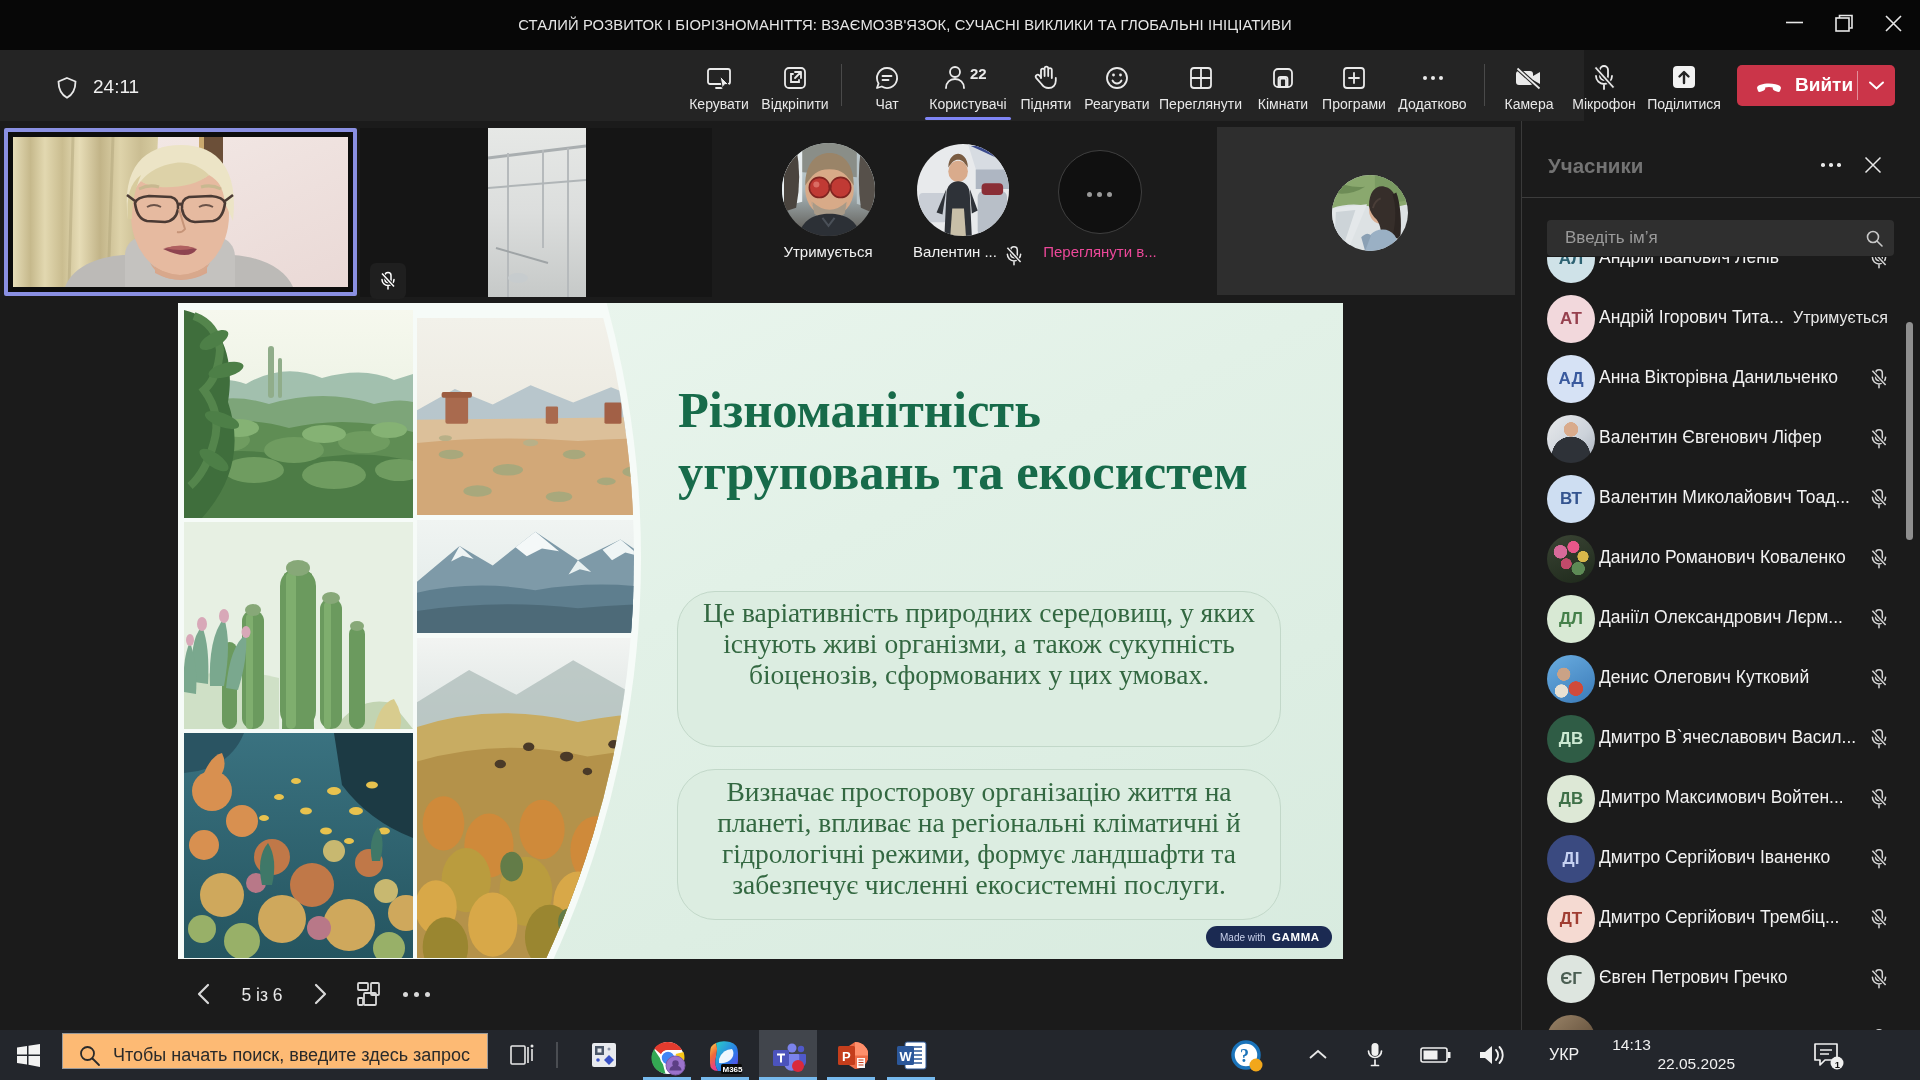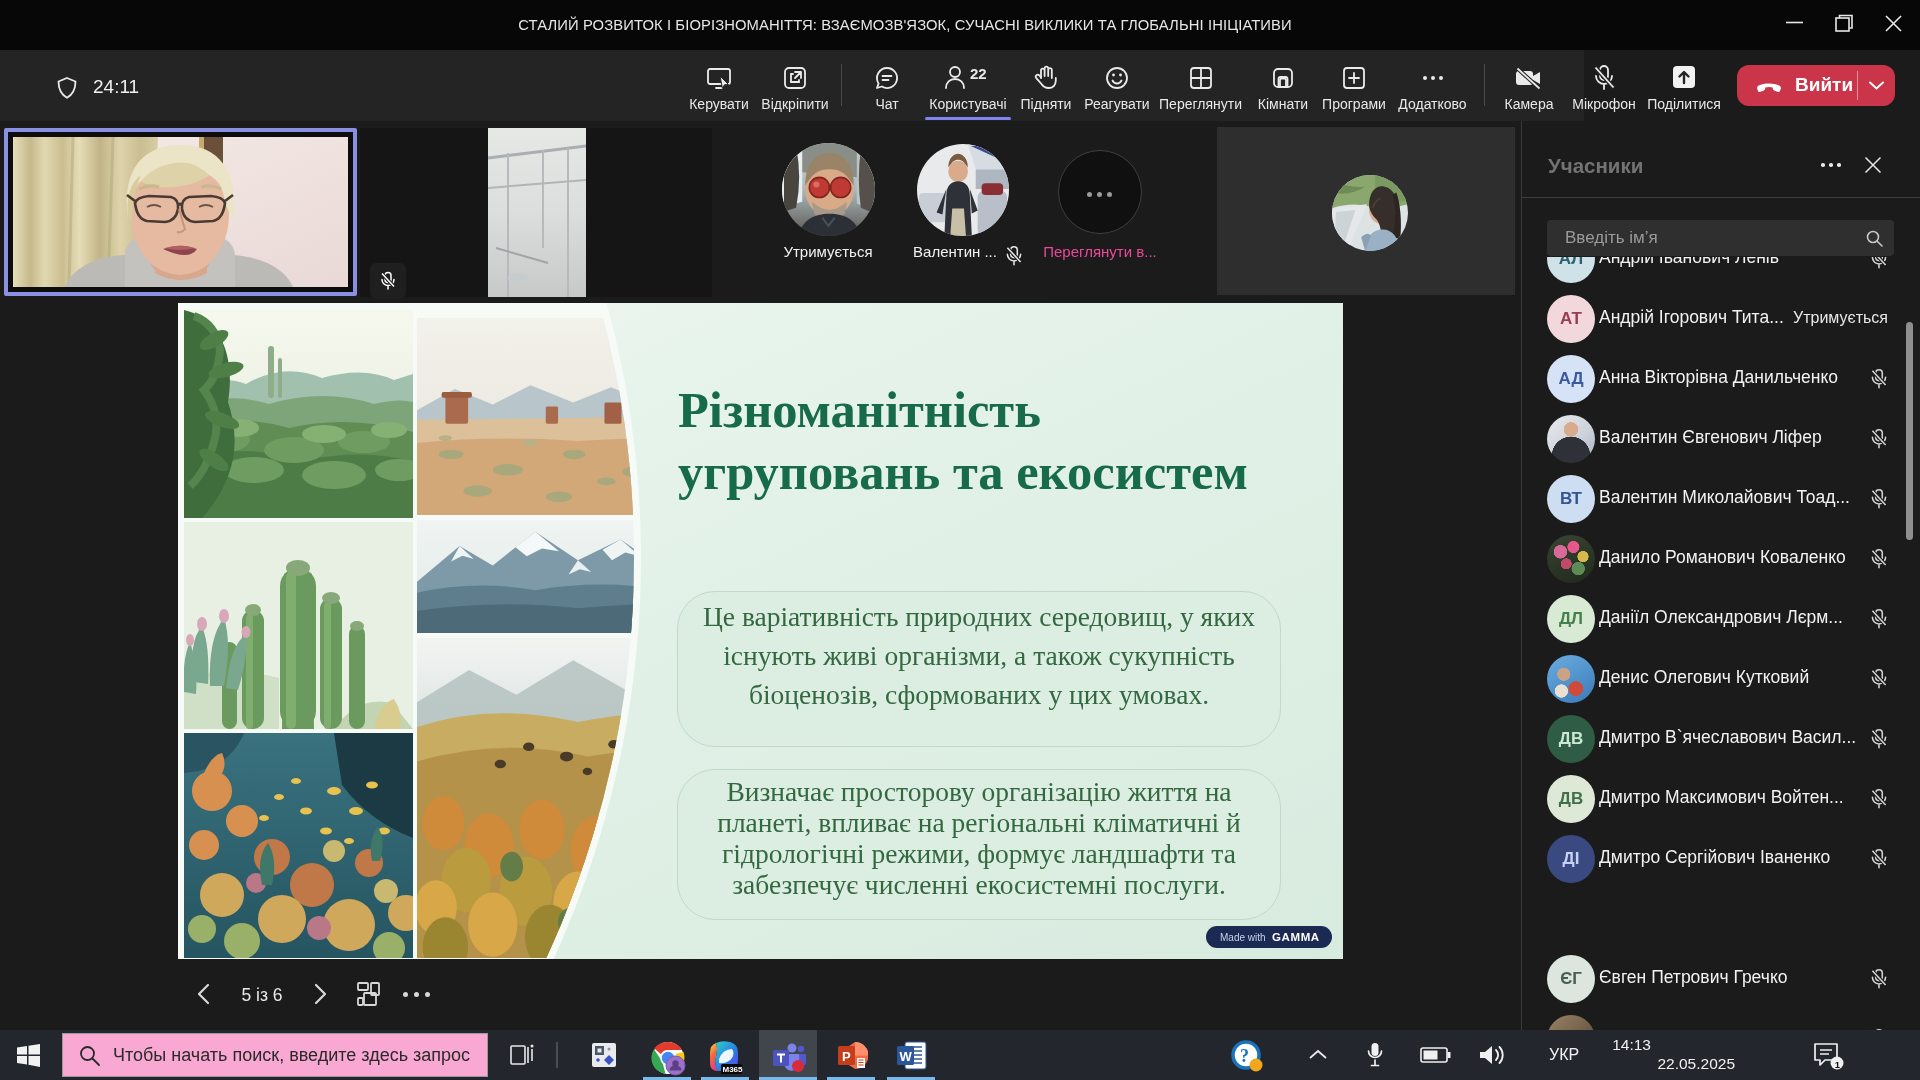--- a/index.html
+++ b/index.html
@@ -214,21 +214,21 @@
     </div>
 
     <div class="titem" style="left:1642px;width:84px;">
       <svg class="ic" width="30" height="30" viewBox="0 0 30 30">
         <rect x="4" y="3" width="22" height="22" rx="4" fill="#f2f2f2"></rect>
         <path d="M15 20 v-10 M10.5 13.5 L15 9 l4.5 4.5" fill="none" stroke="#242424" stroke-width="2.4" stroke-linecap="round" stroke-linejoin="round"></path>
       </svg>
       <div class="lb">Поділитися</div>
     </div>
 
-    <div class="abs" style="left:1737px;top:15px;width:158px;height:41px;background:#cb3549;border-radius:12px;">
+    <div class="abs" style="left:1737px;top:15px;width:158px;height:41px;background:#cb3549;border-radius:5px;">
       <svg class="abs" style="left:17px;top:12px" width="30" height="16" viewBox="0 0 30 16">
         <path d="M3 11 C3 5 27 5 27 11 L26 14 C25.4 15.4 24 15 22 14.2 L20.2 13.4 C19 13 18.6 12 18.8 10.6 C16.4 9.8 13.6 9.8 11.2 10.6 C11.4 12 11 13 9.8 13.4 L8 14.2 C6 15 4.6 15.4 4 14 Z" fill="#fff"></path>
       </svg>
       <div class="abs" style="left:58px;top:9px;font-size:19px;font-weight:bold;color:#fff;">Вийти</div>
       <div class="abs" style="left:120px;top:6px;width:1px;height:29px;background:rgba(255,255,255,0.45);"></div>
       <svg class="abs" style="left:131px;top:15px" width="17" height="11" viewBox="0 0 17 11">
         <path d="M2 2.5 L8.5 8.5 L15 2.5" fill="none" stroke="#fff" stroke-width="2" stroke-linecap="round"></path>
       </svg>
     </div>
   </div>
@@ -688,21 +688,21 @@
             <circle cx="100" cy="185" r="12"></circle>
             <circle cx="222" cy="180" r="10"></circle>
             <circle cx="160" cy="230" r="11"></circle>
           </g>
       </svg>
     </div>
 
     <div class="abs" style="left:500px;top:76px;width:620px;font-family:'Liberation Serif',serif;font-weight:bold;font-size:50.5px;line-height:62px;color:#176b4a;">Різноманітність<br>угруповань та екосистем</div>
 
     <div class="abs" style="left:499px;top:288px;width:604px;height:156px;background:#dcede1;border:1.5px solid #c2d8c9;border-radius:38px;">
-      <div class="abs" style="left:10px;right:10px;top:5px;text-align:center;font-family:'Liberation Serif',serif;font-size:27.5px;line-height:39px;color:#336841;">Це варіативність природних середовищ, у яких існують живі організми, а також сукупність біоценозів, сформованих у цих умовах.</div>
+      <div class="abs" style="left:10px;right:10px;top:5px;text-align:center;font-family:'Liberation Serif',serif;font-size:27.5px;line-height:31px;color:#336841;">Це варіативність природних середовищ, у яких існують живі організми, а також сукупність біоценозів, сформованих у цих умовах.</div>
     </div>
 
     <div class="abs" style="left:499px;top:466px;width:604px;height:151px;background:#dcede1;border:1.5px solid #c2d8c9;border-radius:38px;">
       <div class="abs" style="left:10px;right:10px;top:6px;text-align:center;font-family:'Liberation Serif',serif;font-size:27.5px;line-height:31px;color:#336841;">Визначає просторову організацію життя на<br>планеті, впливає на регіональні кліматичні й<br>гідрологічні режими, формує ландшафти та<br>забезпечує численні екосистемні послуги.</div>
     </div>
 
     <div class="abs" style="left:1028px;top:623px;width:126px;height:22px;background:#1b2a52;border-radius:11px;">
       <div class="abs" style="left:14px;top:6px;font-size:10px;color:#c8d0ea;">Made with</div>
       <div class="abs" style="left:66px;top:4.5px;font-size:11.5px;font-weight:bold;color:#fff;letter-spacing:0.6px;">GAMMA</div>
     </div>
@@ -817,20 +817,32 @@
             <rect x="7" y="1.5" width="6" height="10" rx="3"></rect>
             <path d="M4 8.5 a6 6 0 0 0 12 0 M10 14.5 v3.5" stroke-linecap="round"></path>
           </g>
           <path d="M3.2 1.8 L16.8 16.2" stroke="#1b1b1b" stroke-width="3.2"></path>
           <path d="M4 2.5 L16 15.5" stroke="#d4d4d4" stroke-width="1.4"></path>
         </svg>
       </div>
     <div class="prow" style="top:708px;">
         <span class="pav" style="background:#3a4a80;color:#c6d2f2;">ДІ</span>
         <span class="pname">Дмитро Сергійович Іваненко</span>
+        <svg class="pmic" width="22" height="22" viewBox="0 0 20 20">
+          <g fill="none" stroke="#d4d4d4" stroke-width="1.4">
+            <rect x="7" y="1.5" width="6" height="10" rx="3"></rect>
+            <path d="M4 8.5 a6 6 0 0 0 12 0 M10 14.5 v3.5" stroke-linecap="round"></path>
+          </g>
+          <path d="M3.2 1.8 L16.8 16.2" stroke="#1b1b1b" stroke-width="3.2"></path>
+          <path d="M4 2.5 L16 15.5" stroke="#d4d4d4" stroke-width="1.4"></path>
+        </svg>
+      </div>
+    <div class="prow" style="top:768px;">
+        <span class="pav" style="background:#f5dad2;color:#a03d32;">ДТ</span>
+        <span class="pname">Дмитро Сергійович Трембіц...</span>
         <svg class="pmic" width="22" height="22" viewBox="0 0 20 20">
           <g fill="none" stroke="#d4d4d4" stroke-width="1.4">
             <rect x="7" y="1.5" width="6" height="10" rx="3"></rect>
             <path d="M4 8.5 a6 6 0 0 0 12 0 M10 14.5 v3.5" stroke-linecap="round"></path>
           </g>
           <path d="M3.2 1.8 L16.8 16.2" stroke="#1b1b1b" stroke-width="3.2"></path>
           <path d="M4 2.5 L16 15.5" stroke="#d4d4d4" stroke-width="1.4"></path>
         </svg>
       </div>
     <div class="prow" style="top:828px;">
@@ -874,21 +886,21 @@
         <circle cx="8" cy="8" r="5.5" fill="none" stroke="#c8c8c8" stroke-width="1.6"></circle>
         <path d="M12.2 12.2 L17 17" stroke="#c8c8c8" stroke-width="1.6" stroke-linecap="round"></path>
       </svg>
     </div>
     <div class="abs" style="left:384px;top:201px;width:7px;height:218px;border-radius:4px;background:#8f8f8f;"></div>
   </div>
   <div id="taskbar">
     <svg class="abs" style="left:16px;top:13px" width="25" height="25" viewBox="0 0 25 25">
       <path d="M1 4.5 L11 3 V11.5 H1 Z M12.5 2.8 L24 1 V11.5 H12.5 Z M1 13 H11 V21.5 L1 20 Z M12.5 13 H24 V24 L12.5 21.8 Z" fill="#f2f2f2"></path>
     </svg>
-    <div class="abs" style="left:62px;top:3px;width:426px;height:44px;background:#f9a8d4;border:1px solid #9a9a9a;">
+    <div class="abs" style="left:62px;top:3px;width:426px;height:36px;background:#fdba74;border:1px solid #9a9a9a;">
       <svg class="abs" style="left:15px;top:10px" width="23" height="23" viewBox="0 0 23 23">
         <circle cx="9.5" cy="9.5" r="6.5" fill="none" stroke="#2a2a2a" stroke-width="1.8"></circle>
         <path d="M14.5 14.5 L21 21" stroke="#2a2a2a" stroke-width="1.8" stroke-linecap="round"></path>
       </svg>
       <div class="abs" style="left:50px;top:11px;font-size:18px;color:#2a2a2a;white-space:nowrap;">Чтобы начать поиск, введите здесь запрос</div>
     </div>
     <svg class="abs" style="left:509px;top:12px" width="26" height="26" viewBox="0 0 26 26">
       <rect x="2" y="4" width="14" height="18" rx="1" fill="none" stroke="#e8e8e8" stroke-width="1.6"></rect>
       <path d="M19 5 v16 M23 7 v12" stroke="#e8e8e8" stroke-width="1.6"></path>
       <circle cx="23" cy="4" r="1.5" fill="#e8e8e8"></circle>

